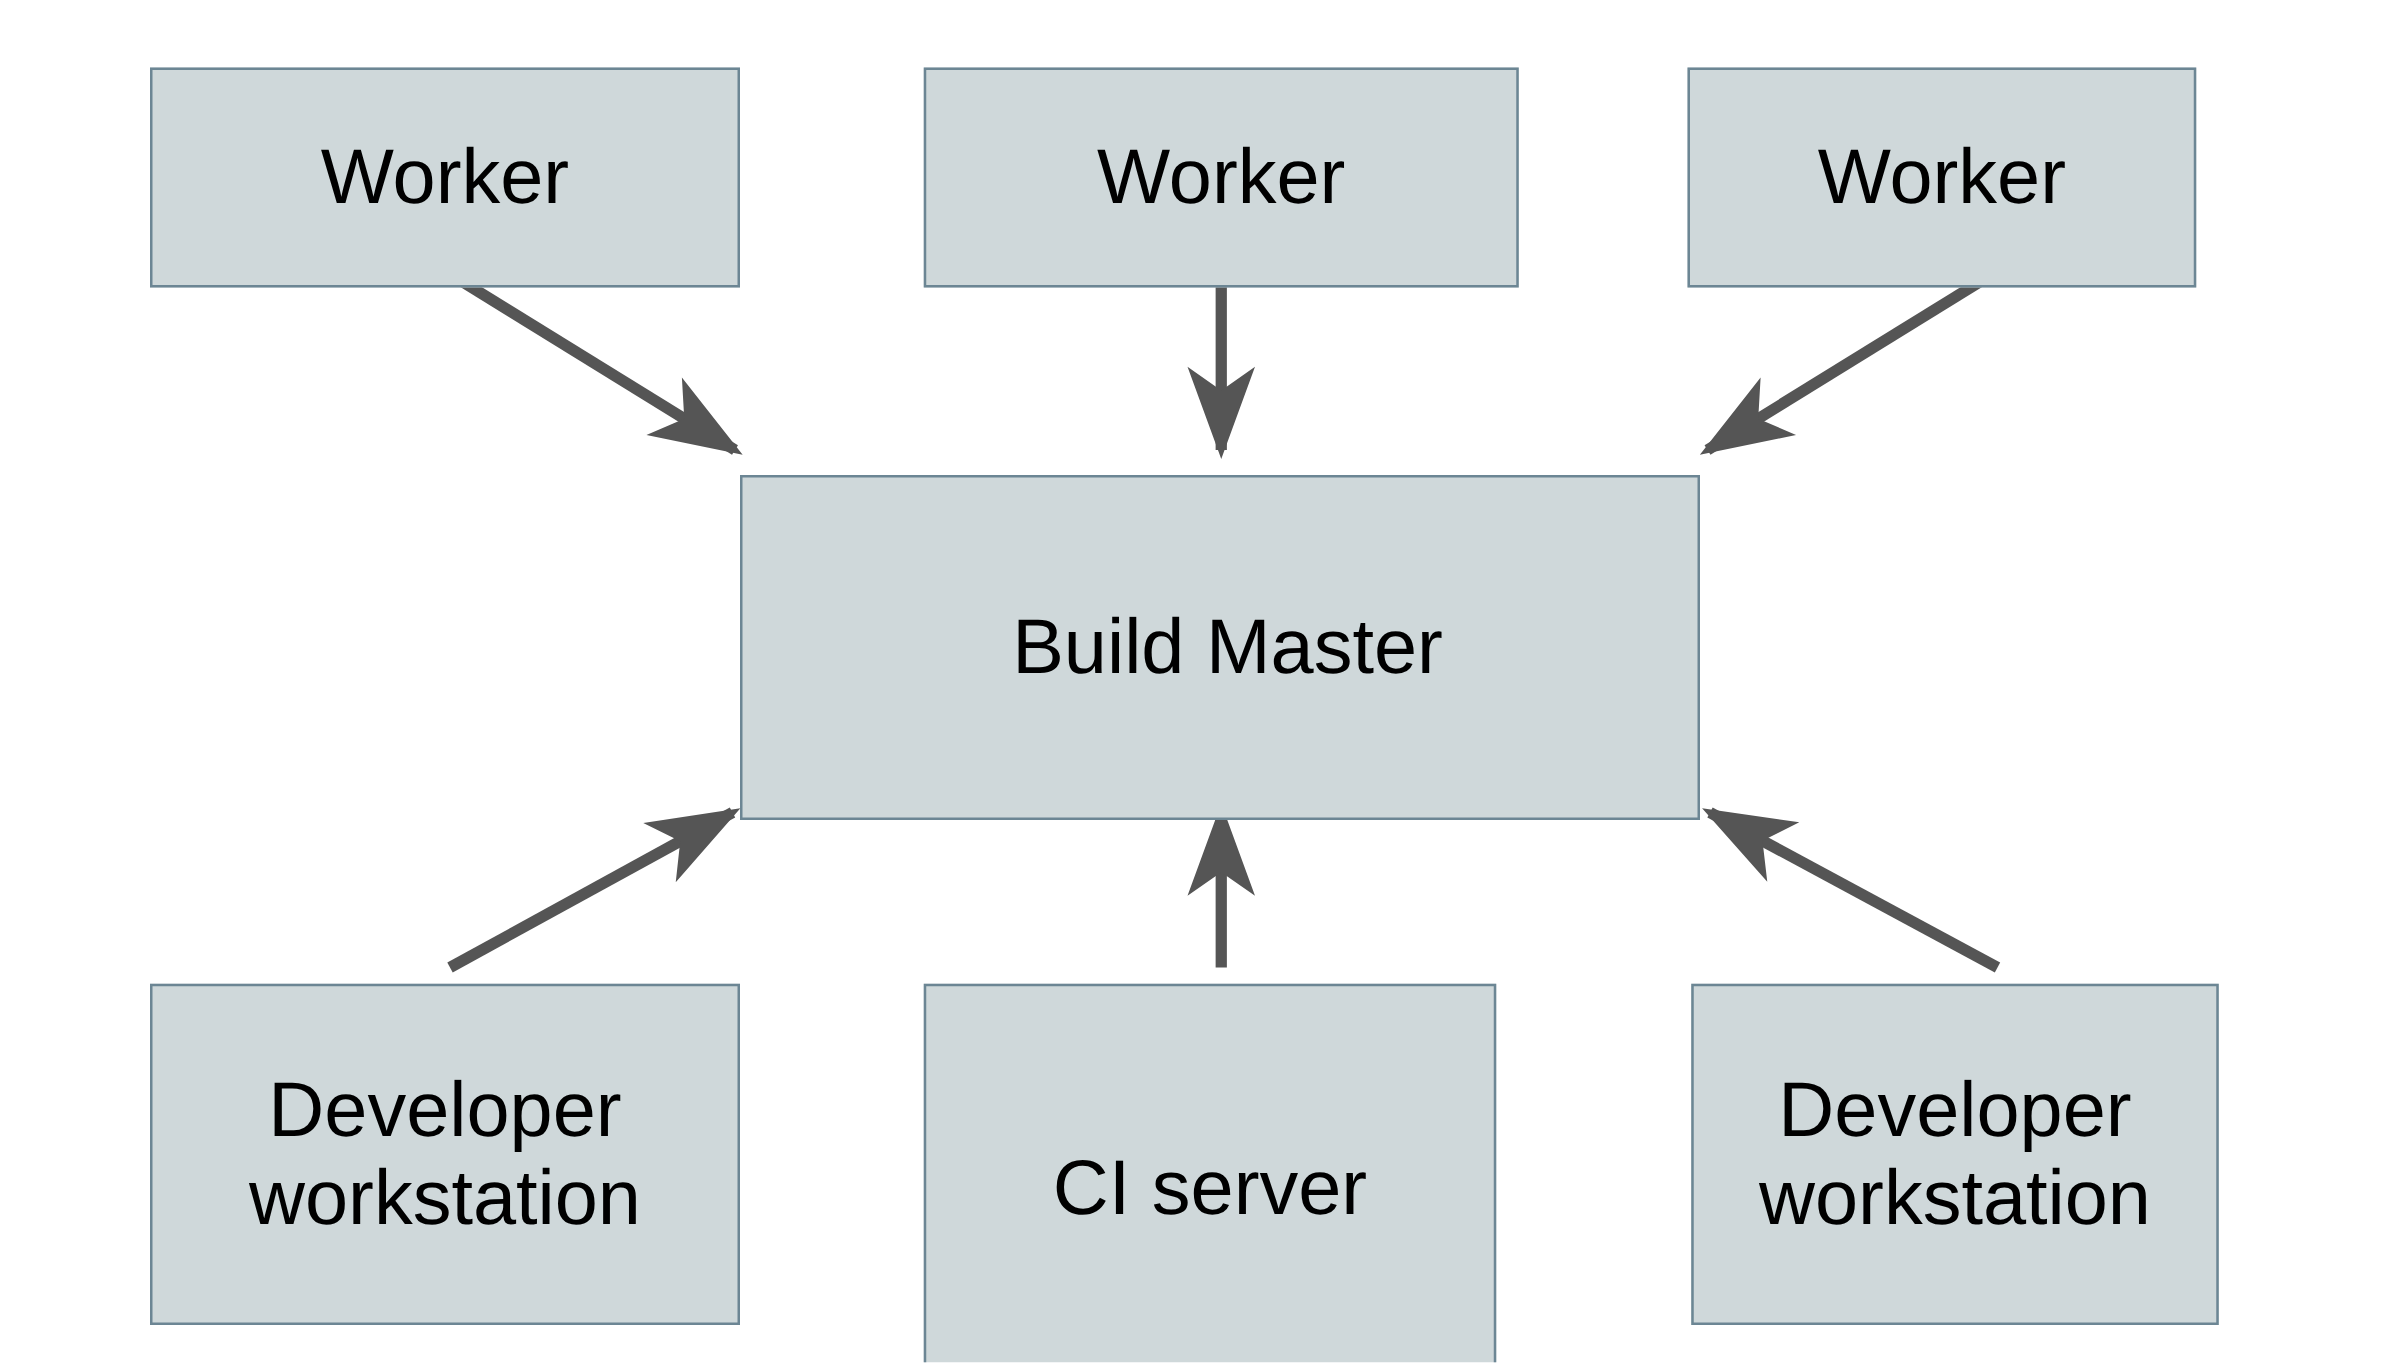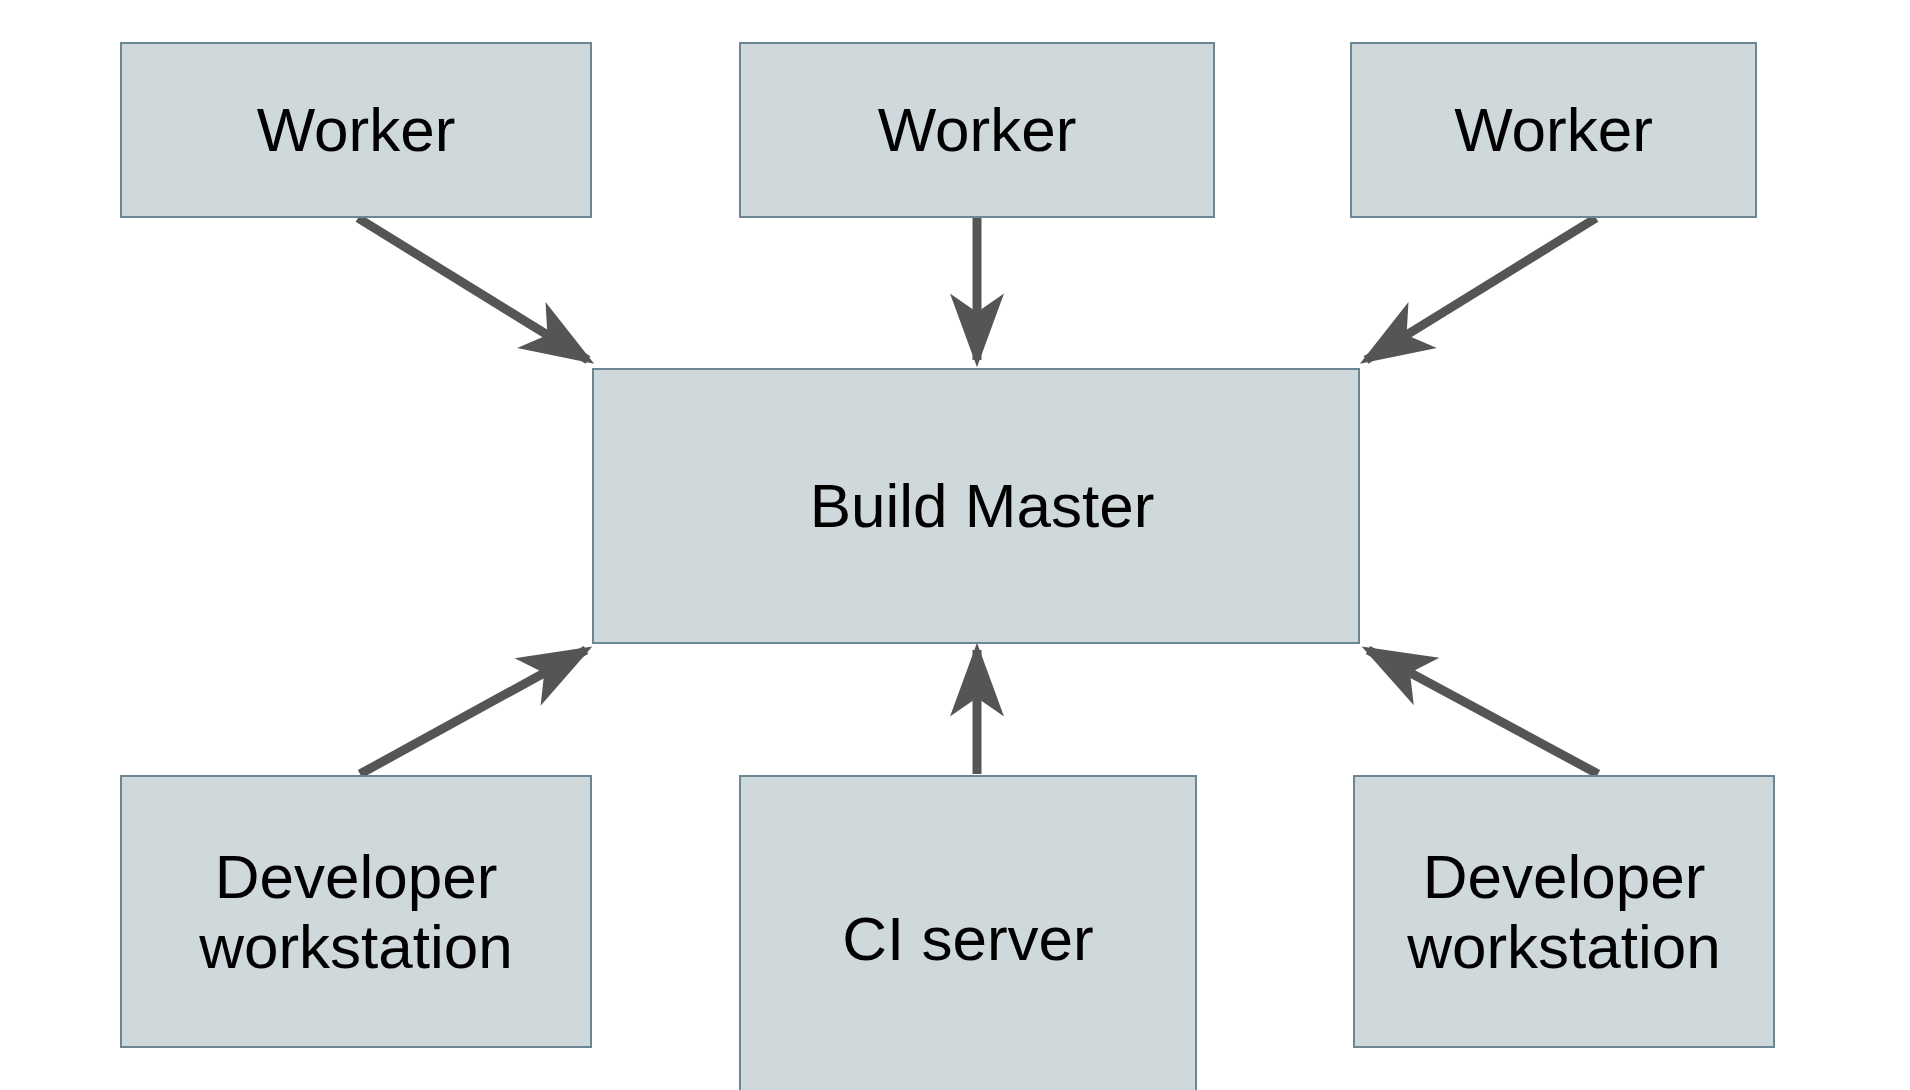--- a/index.html
+++ b/index.html
@@ -29,20 +29,21 @@
     background: #cfd8da;
     border: 2px solid #6c8694;
     display: flex;
     align-items: center;
     justify-content: center;
     text-align: center;
     color: #000000;
     line-height: 1.12;
     white-space: pre-line;
     z-index: 2;
+    margin-top: 12px;
   }
   .node-label {
     display: block;
     width: 100%;
     padding: 0 6px;
     box-sizing: border-box;
   }
   
   #node-worker-1      { left: 120px;  top: 42px;  width: 472px; height: 176px; font-size: 62px; }
   #node-worker-2      { left: 739px;  top: 42px;  width: 476px; height: 176px; font-size: 62px; }

